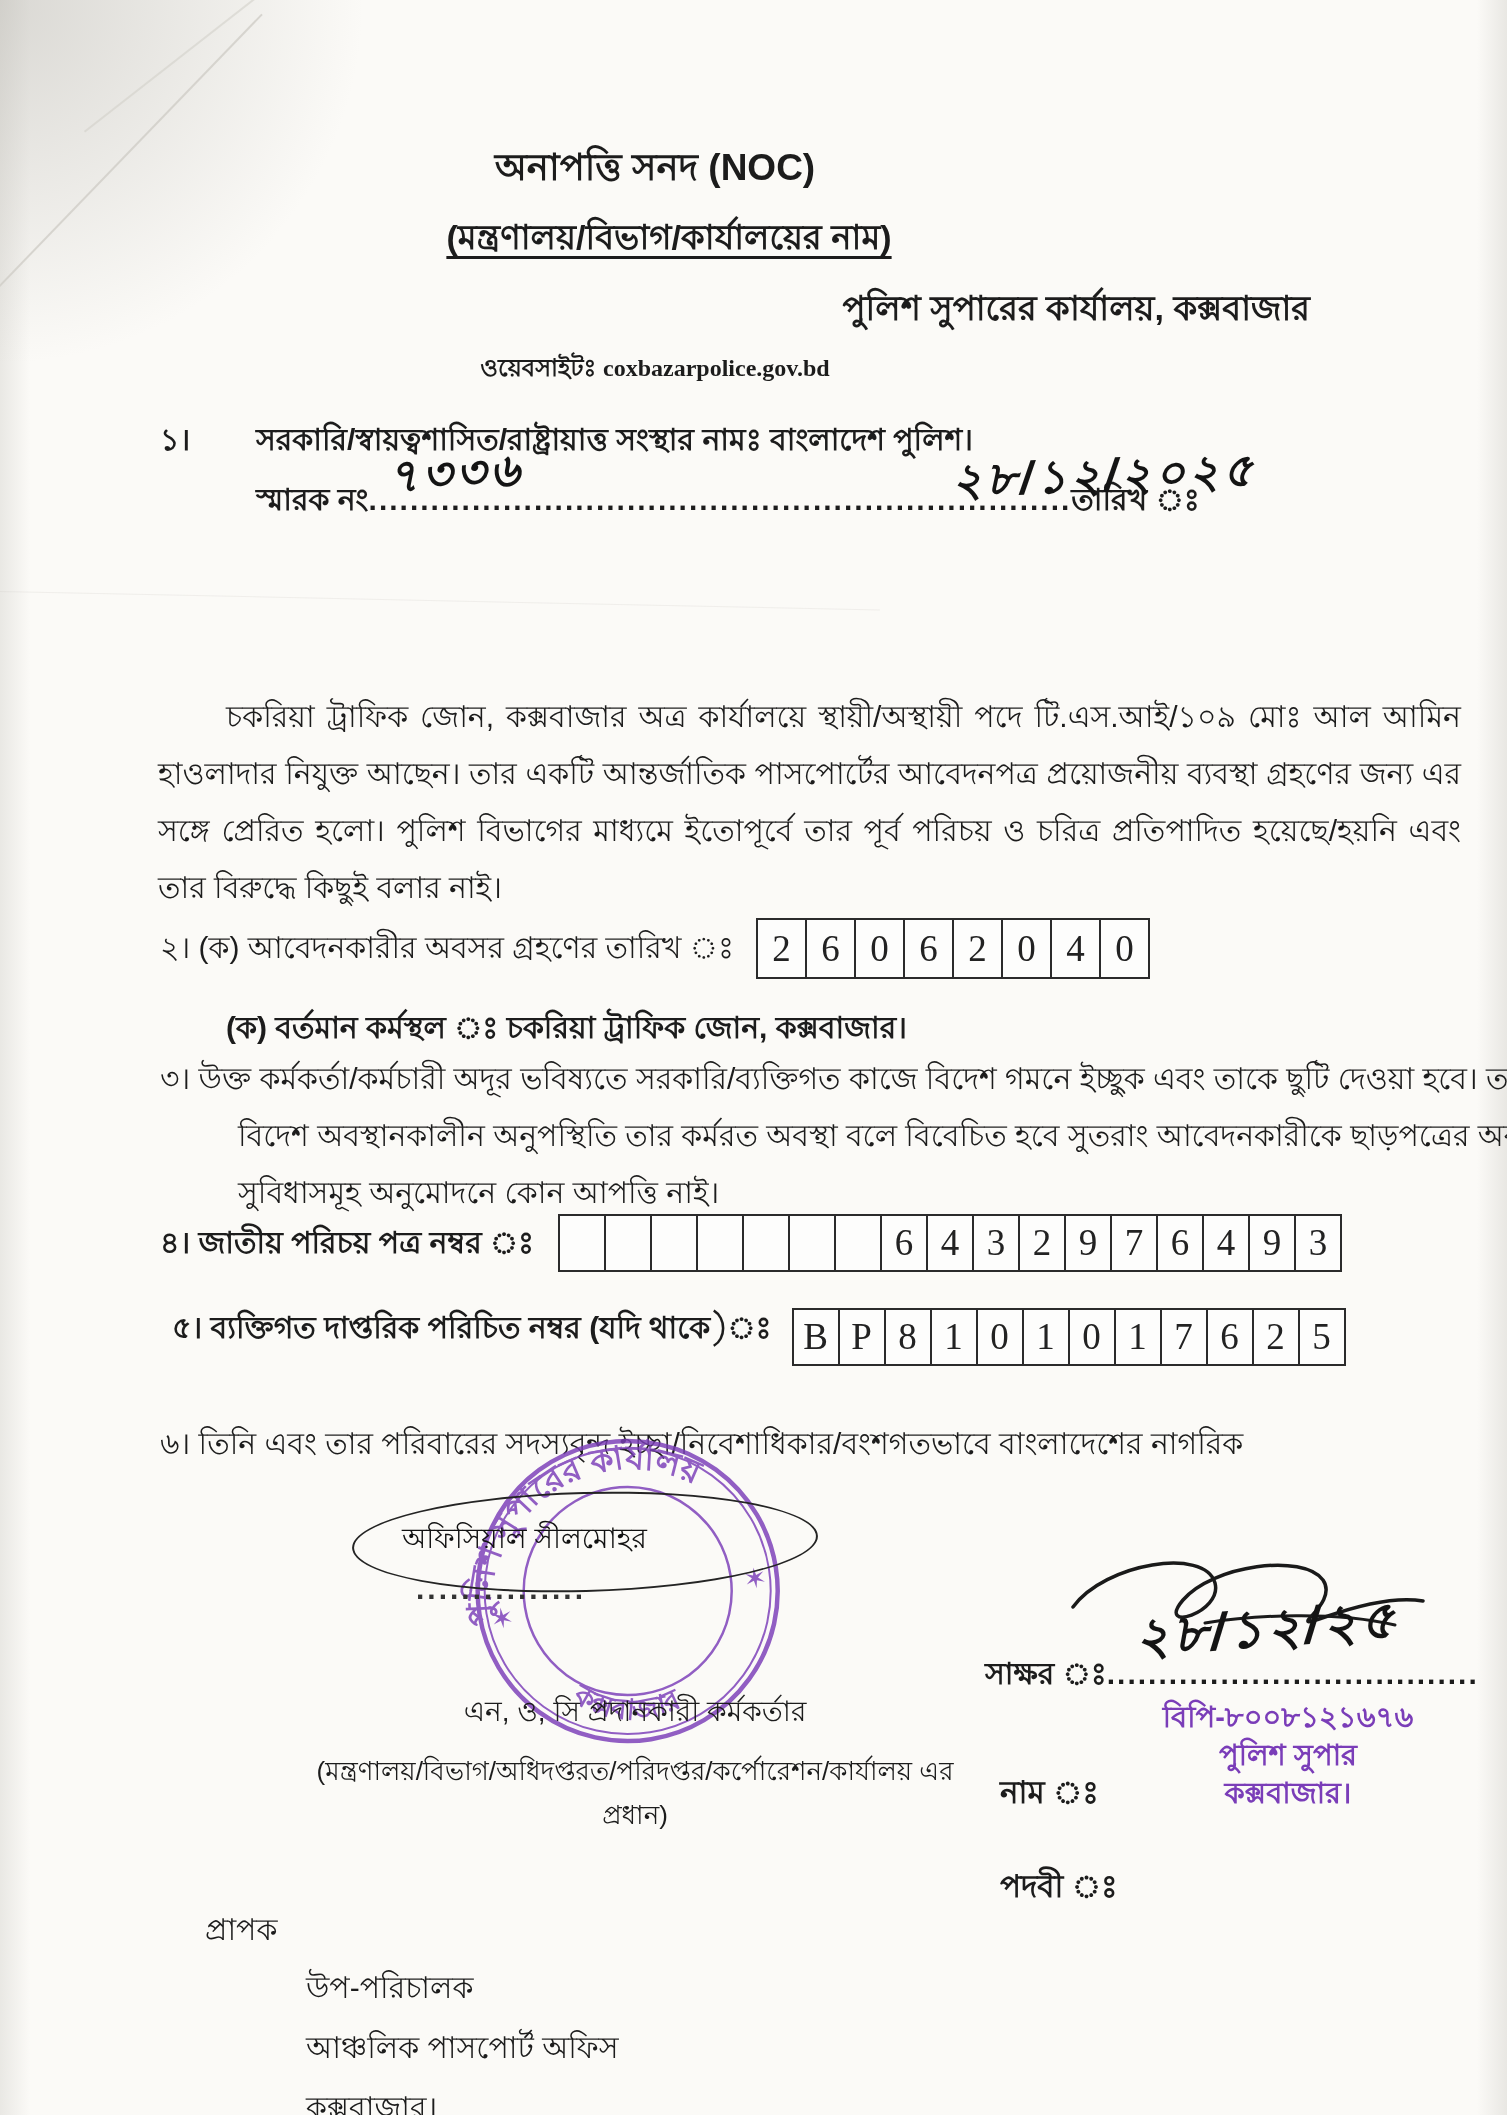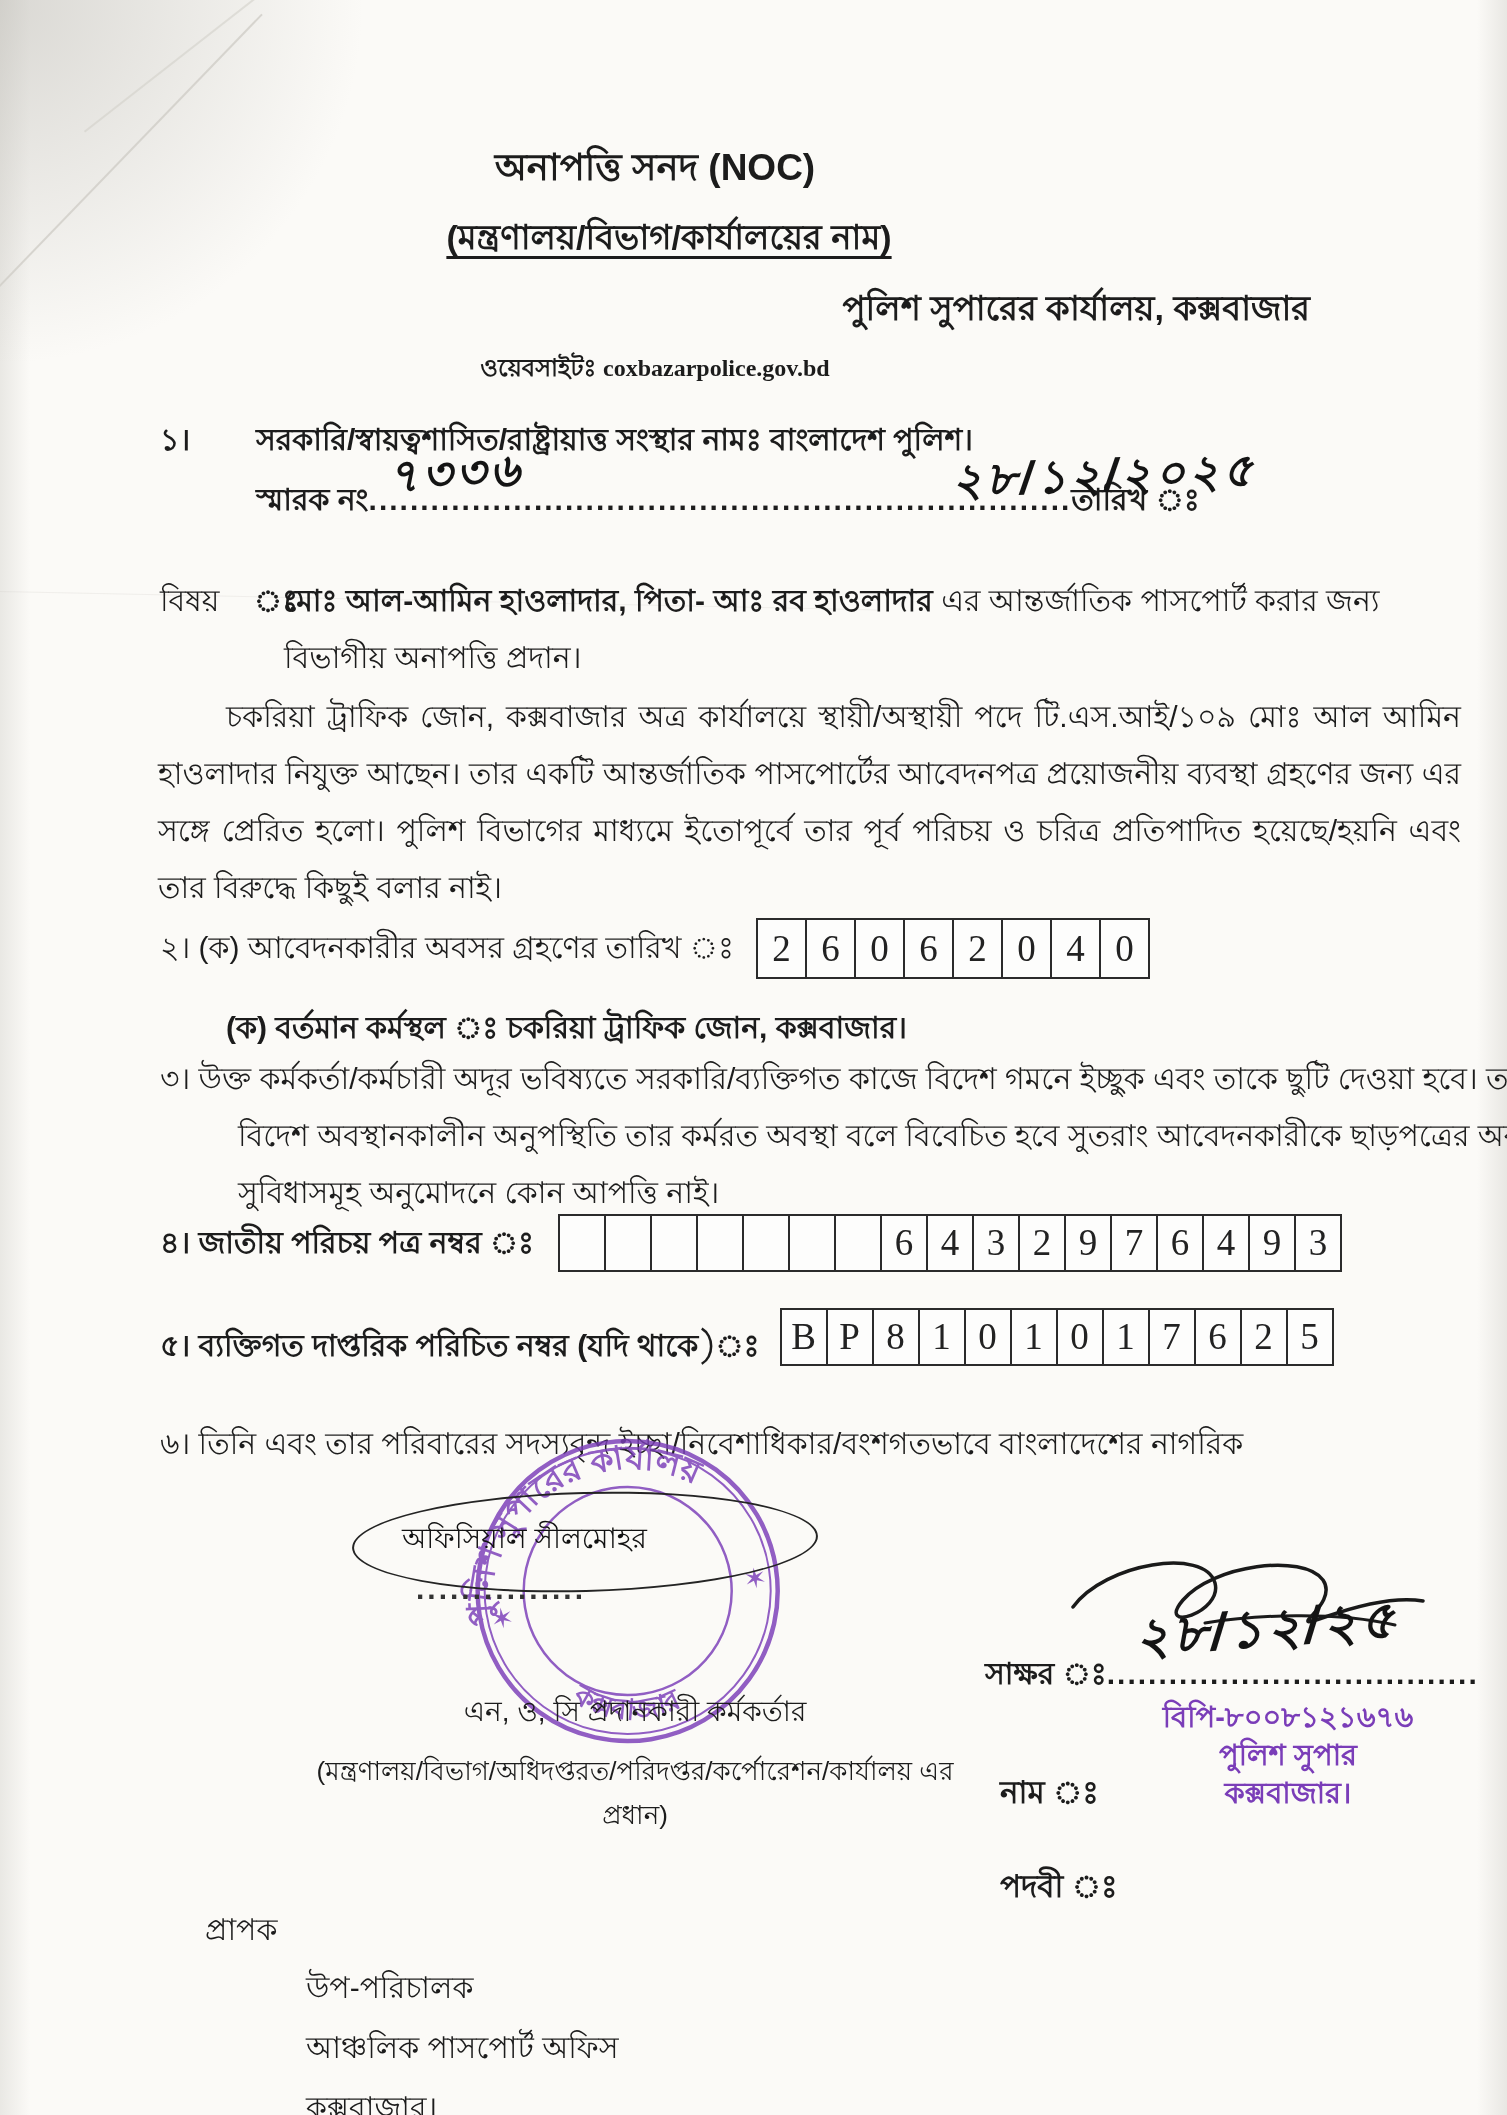--- a/index.html
+++ b/index.html
@@ -46,21 +46,21 @@
   .body-par{left:158px;top:688px;width:1303px;text-align:justify;text-indent:68px;line-height:57px;}
 
   .item2{left:160px;top:918px;display:flex;align-items:center;}
   .item2 .lbl{font-weight:normal;margin-right:22px;}
   .item2-sub{left:226px;top:1008px;font-weight:bold;}
 
   .item3{left:160px;top:1050px;width:1315px;padding-left:78px;text-indent:-78px;line-height:57px;}
 
   .item4{left:160px;top:1214px;display:flex;align-items:center;}
   .item4 .lbl{font-weight:bold;margin-right:24px;}
-  .item5{left:160px;top:1308px;display:flex;align-items:flex-end;}
+  .item5{left:172px;top:1308px;display:flex;align-items:flex-start;}
   .item5 .lbl{font-weight:bold;margin-right:20px;}
   .item6{left:160px;top:1424px;width:1300px;}
 
   .cells{display:flex;}
   .cell{
     width:44px;height:54px;flex:none;
     border:2px solid #2b2b2b;margin-right:-2px;
     display:flex;align-items:center;justify-content:center;
     font-family:"Liberation Serif", serif;font-size:37px;color:#222;
     background:rgba(255,255,255,.6);
@@ -116,25 +116,20 @@
   <div class="abs bn bold item1">
     <span class="num">১।</span>
     <span>সরকারি/স্বায়ত্বশাসিত/রাষ্ট্রায়াত্ত সংস্থার নামঃ বাংলাদেশ পুলিশ।</span>
   </div>
   <div class="abs memo-line">
     <span>স্মারক নং</span><span class="dots">...........................................</span><span class="dots">.........................</span><span>তারিখ ঃ</span>
   </div>
   <div class="abs handwrite hw-memo">৭৩৩৬</div>
   <div class="abs handwrite hw-date">২৮/১২/২০২৫</div>
 
-  <div class="abs bn subject">
-    <span class="lbl">বিষয়</span>
-    <span class="colon">ঃ</span>
-    <span><b>মোঃ আল-আমিন হাওলাদার, পিতা- আঃ রব হাওলাদার</b><span> এর আন্তর্জাতিক পাসপোর্ট করার জন্য বিভাগীয় অনাপত্তি প্রদান।</span></span>
-  </div>
 
   <div class="abs bn body-par">চকরিয়া ট্রাফিক জোন, কক্সবাজার অত্র কার্যালয়ে স্থায়ী/অস্থায়ী পদে টি.এস.আই/১০৯ মোঃ আল আমিন হাওলাদার নিযুক্ত আছেন। তার একটি আন্তর্জাতিক পাসপোর্টের আবেদনপত্র প্রয়োজনীয় ব্যবস্থা গ্রহণের জন্য এর সঙ্গে প্রেরিত হলো। পুলিশ বিভাগের মাধ্যমে ইতোপূর্বে তার পূর্ব পরিচয় ও চরিত্র প্রতিপাদিত হয়েছে/হয়নি এবং তার বিরুদ্ধে কিছুই বলার নাই।</div>
 
   <div class="abs bn item2">
     <span class="lbl">২। (ক) আবেদনকারীর অবসর গ্রহণের তারিখ ঃ</span>
     <span class="cells big">
         <span class="cell">2</span>
         <span class="cell">6</span>
         <span class="cell">0</span>
         <span class="cell">6</span>

